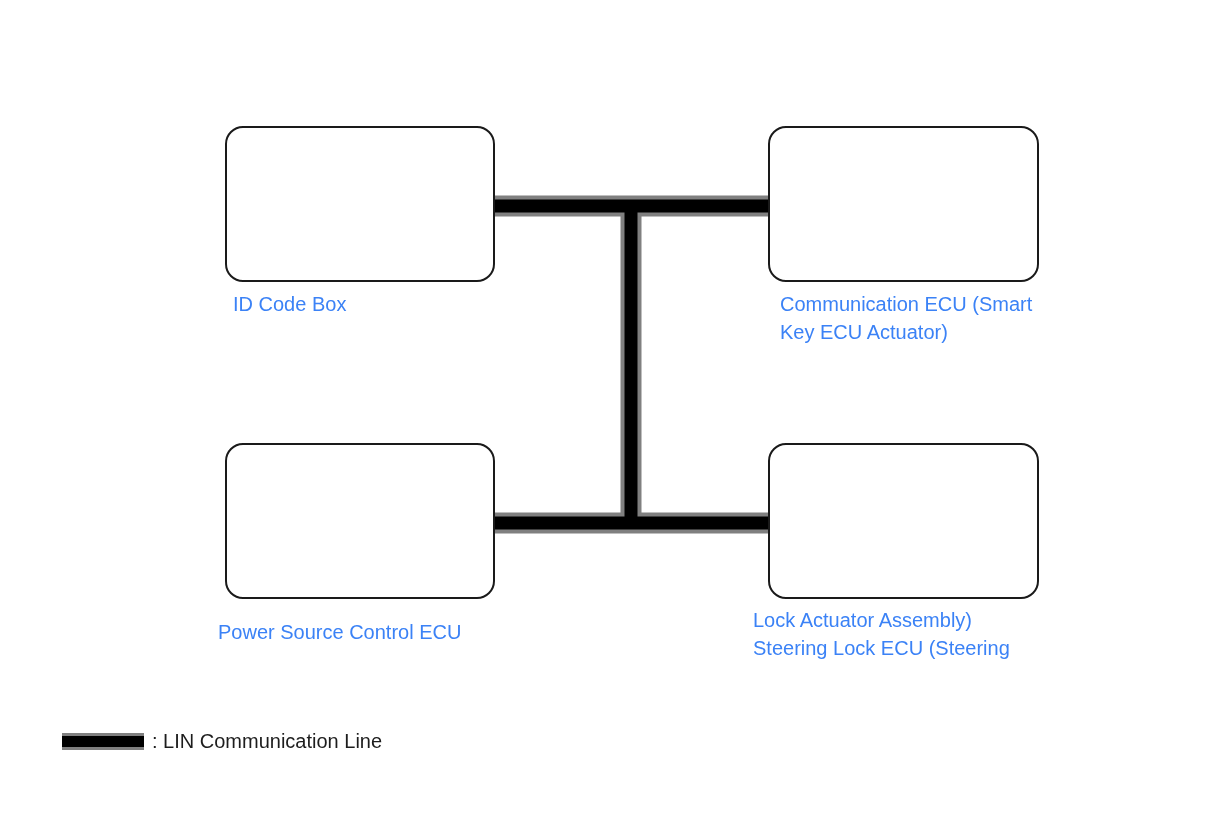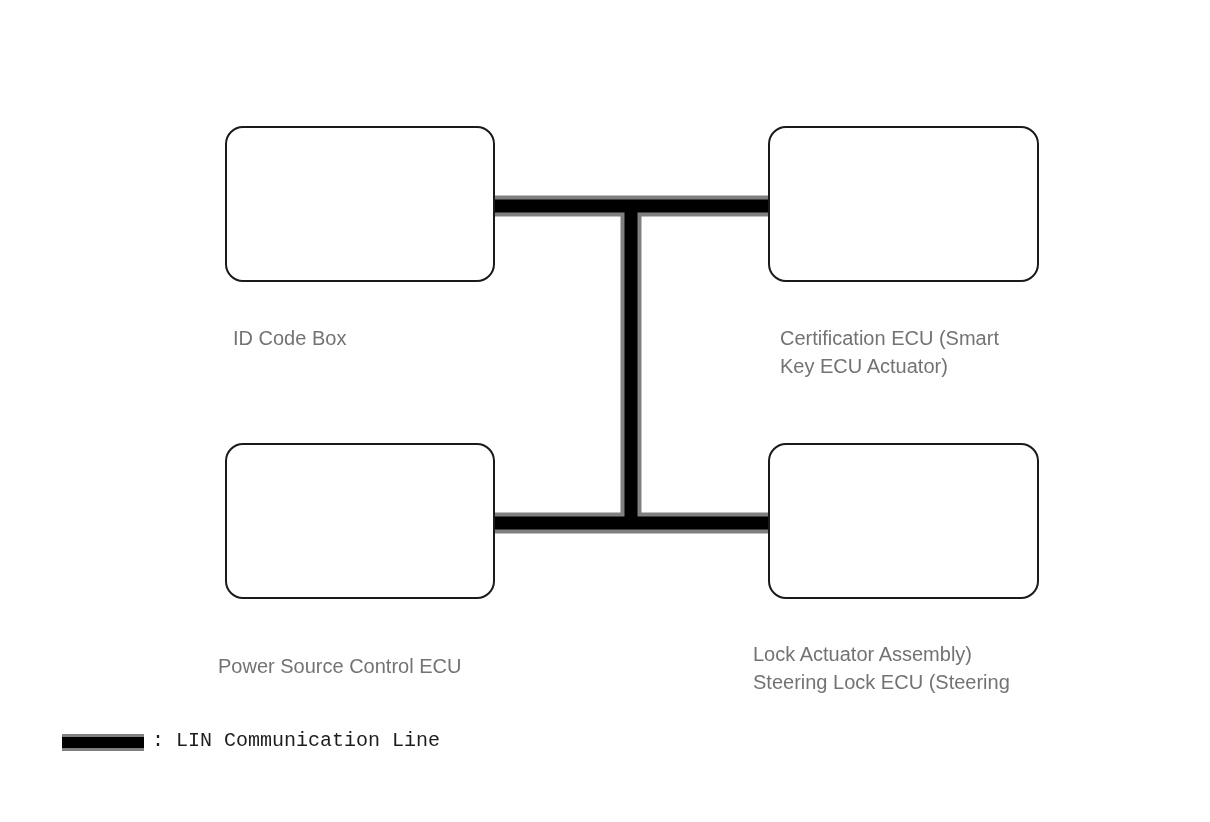--- a/index.html
+++ b/index.html
@@ -34,38 +34,36 @@
   .box-tl { left: 225px; top: 126px; width: 270px; height: 156px; }
   .box-tr { left: 768px; top: 126px; width: 271px; height: 156px; }
   .box-bl { left: 225px; top: 443px; width: 270px; height: 156px; }
   .box-br { left: 768px; top: 443px; width: 271px; height: 156px; }
 
   .node-label {
     position: absolute;
     z-index: 3;
     font-size: 20px;
     line-height: 28px;
-    color: #737373;
+    color: #3b82f6;
     white-space: nowrap;
-    margin-top: 34px;
   }
   .node-label span { display: block; }
   .label-tl { left: 233px; top: 290px; }
   .label-tr { left: 780px; top: 290px; }
   .label-bl { left: 218px; top: 618px; }
   .label-br { left: 753px; top: 606px; }
 
   .legend {
     position: absolute;
     left: 62px;
     top: 731px;
     z-index: 3;
     display: flex;
-    align-items: flex-end;
-    font-family: Liberation Mono, monospace;
+    align-items: center;
   }
   .legend-swatch {
     width: 82px;
     height: 11px;
     background: #000000;
     border-top: 3px solid #808080;
     border-bottom: 3px solid #808080;
   }
   .legend-text {
     margin-left: 8px;
@@ -87,21 +85,21 @@
 
   <div class="ecu-box box-tl"></div>
   <div class="ecu-box box-tr"></div>
   <div class="ecu-box box-bl"></div>
   <div class="ecu-box box-br"></div>
 
   <div class="node-label label-tl">
     <span>ID Code Box</span>
   </div>
   <div class="node-label label-tr">
-    <span>Certification ECU (Smart</span>
+    <span>Communication ECU (Smart</span>
     <span>Key ECU Actuator)</span>
   </div>
   <div class="node-label label-bl">
     <span>Power Source Control ECU</span>
   </div>
   <div class="node-label label-br">
     <span>Lock Actuator Assembly)</span>
     <span>Steering Lock ECU (Steering</span>
   </div>
 

